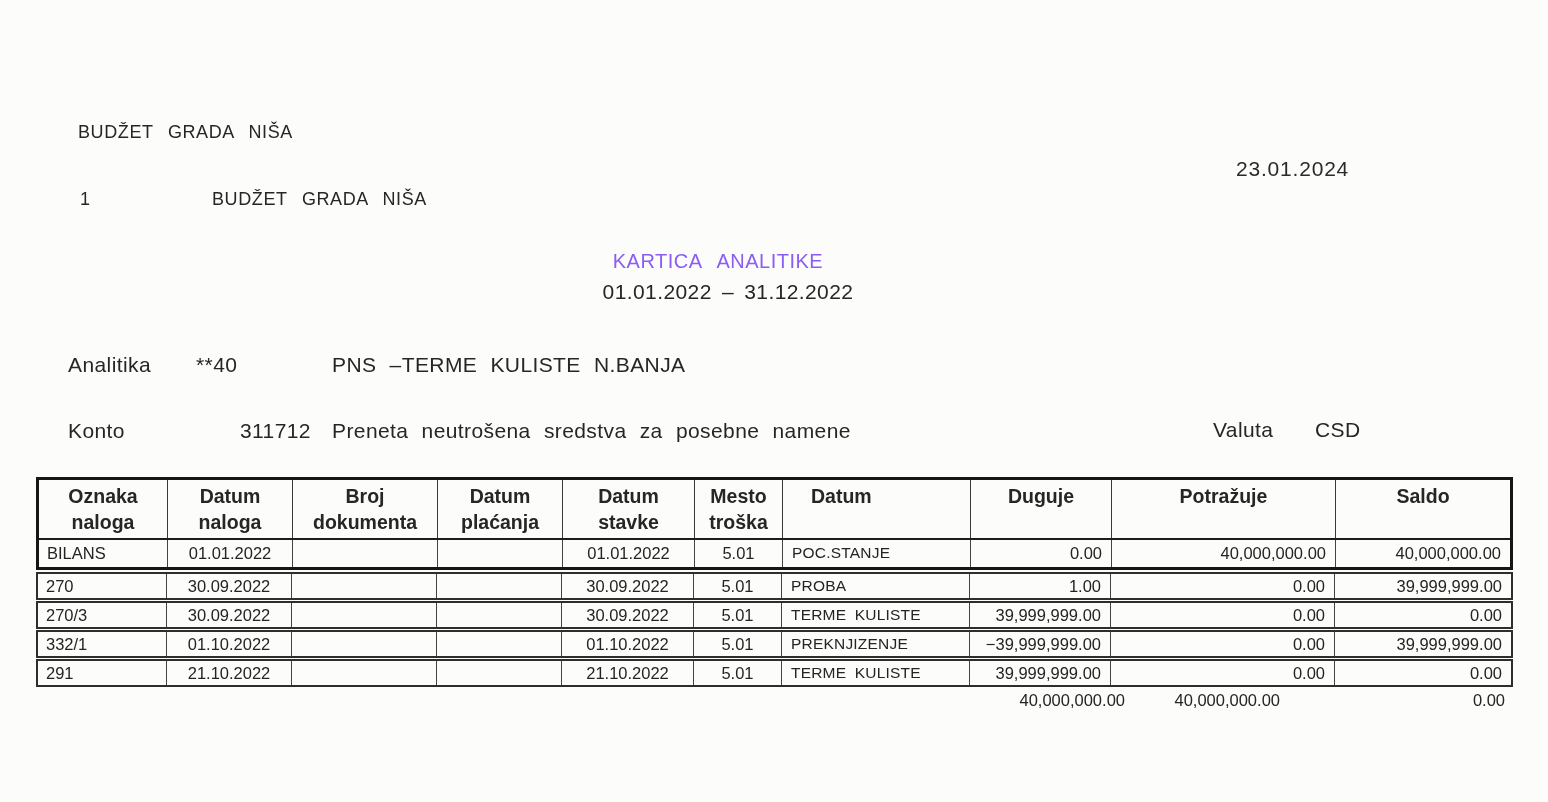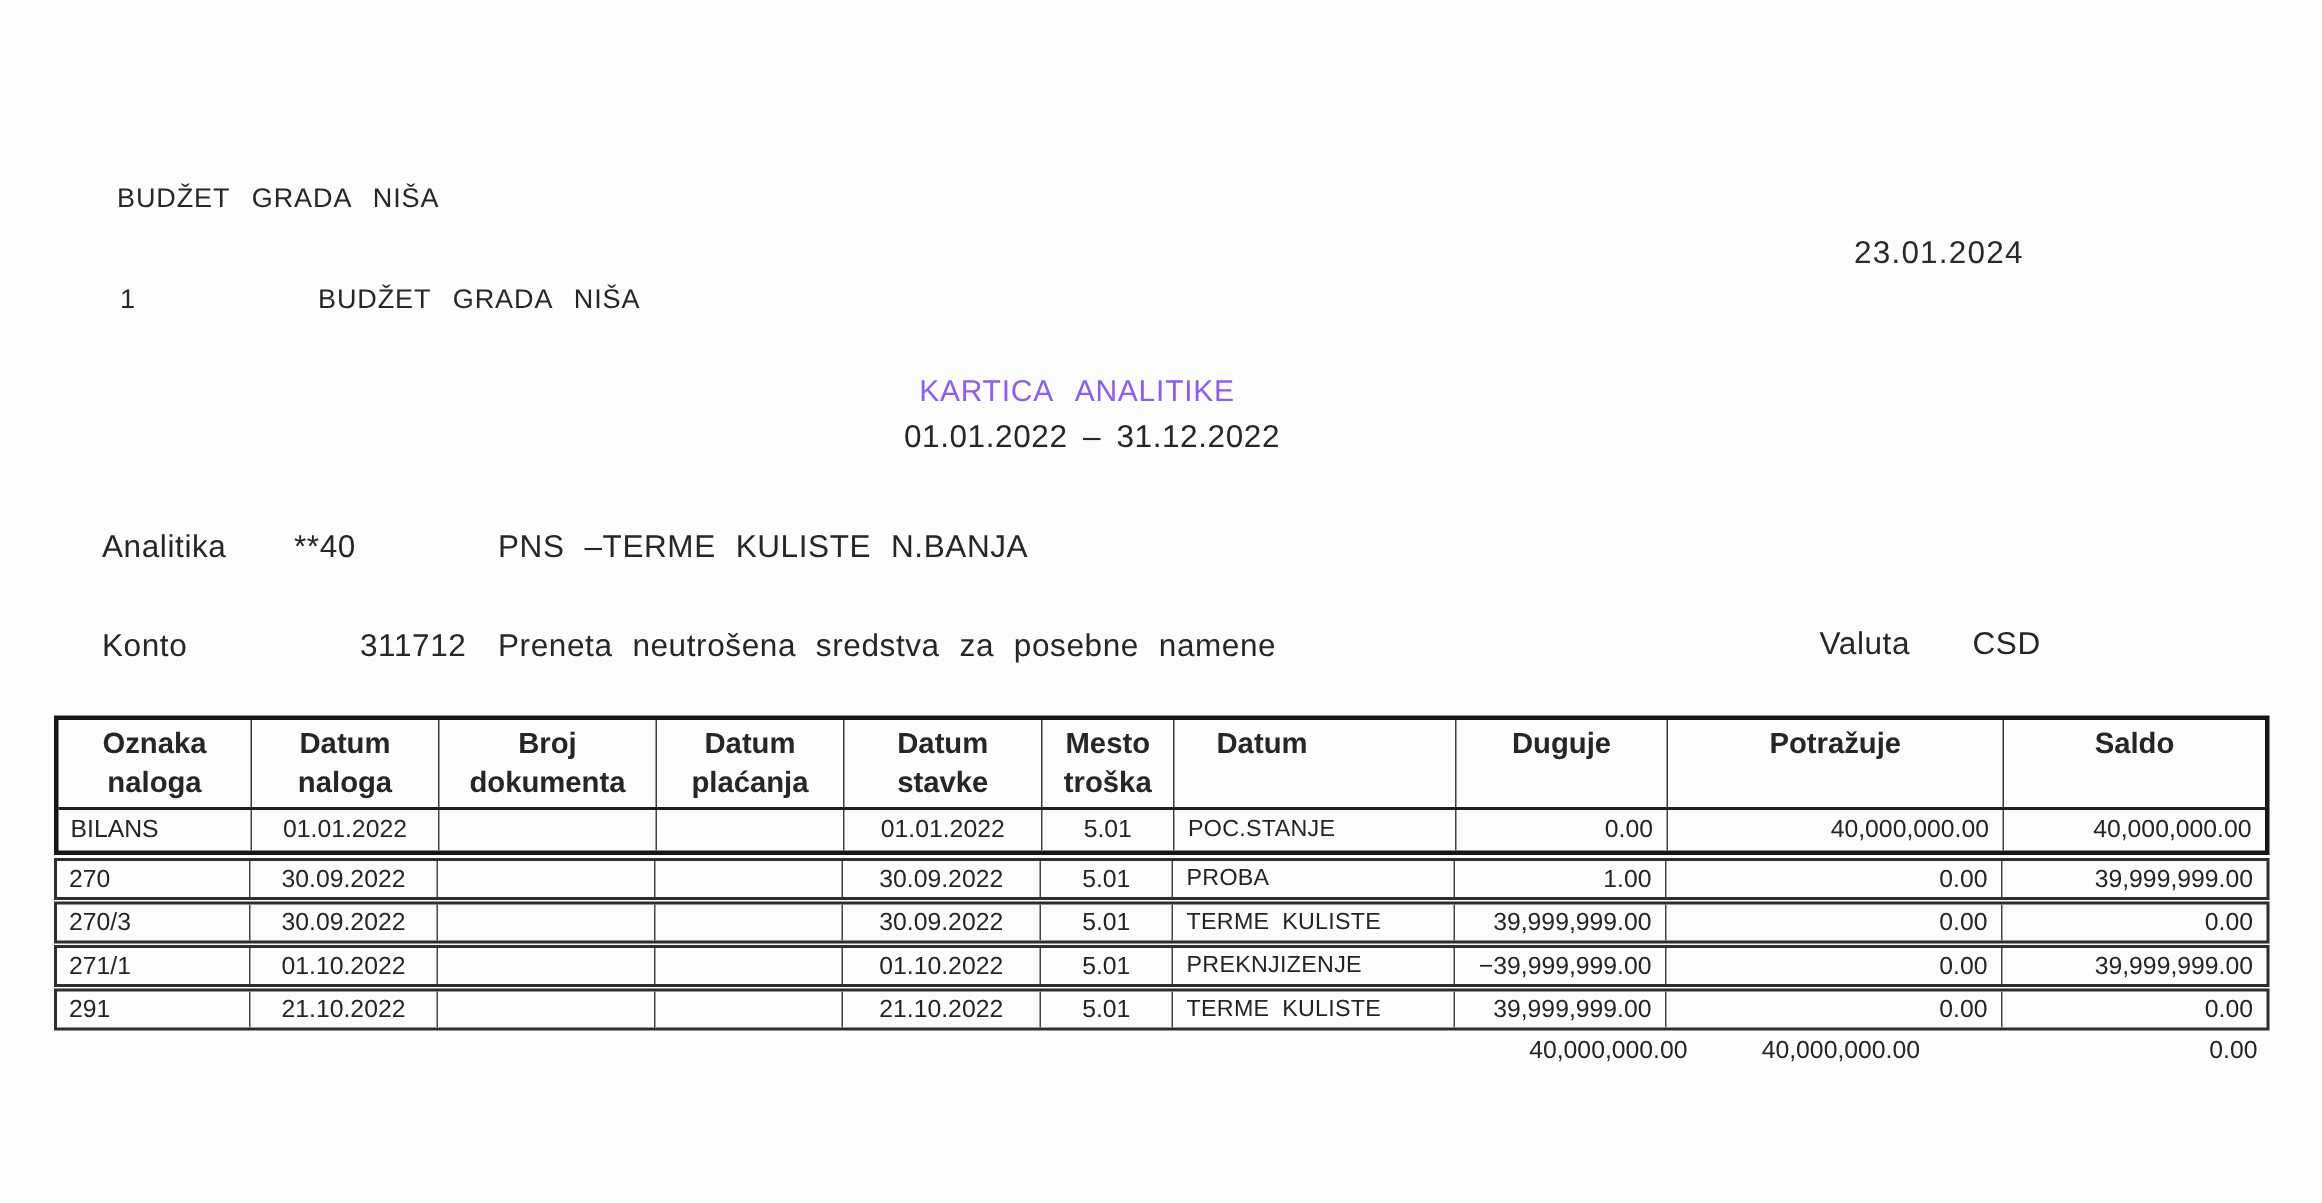--- a/index.html
+++ b/index.html
@@ -180,21 +180,21 @@
   <div class="c a-c"></div>
   <div class="c a-c">30.09.2022</div>
   <div class="c a-c">5.01</div>
   <div class="c a-l c-opis">TERME KULISTE</div>
   <div class="c a-r">39,999,999.00</div>
   <div class="c a-r">0.00</div>
   <div class="c a-r">0.00</div>
 </div>
 
 <div class="abs grid drow" style="top:630px;">
-  <div class="c a-l">271/1</div>
+  <div class="c a-l">332/1</div>
   <div class="c a-c">01.10.2022</div>
   <div class="c a-c"></div>
   <div class="c a-c"></div>
   <div class="c a-c">01.10.2022</div>
   <div class="c a-c">5.01</div>
   <div class="c a-l c-opis">PREKNJIZENJE</div>
   <div class="c a-r">−39,999,999.00</div>
   <div class="c a-r">0.00</div>
   <div class="c a-r">39,999,999.00</div>
 </div>

